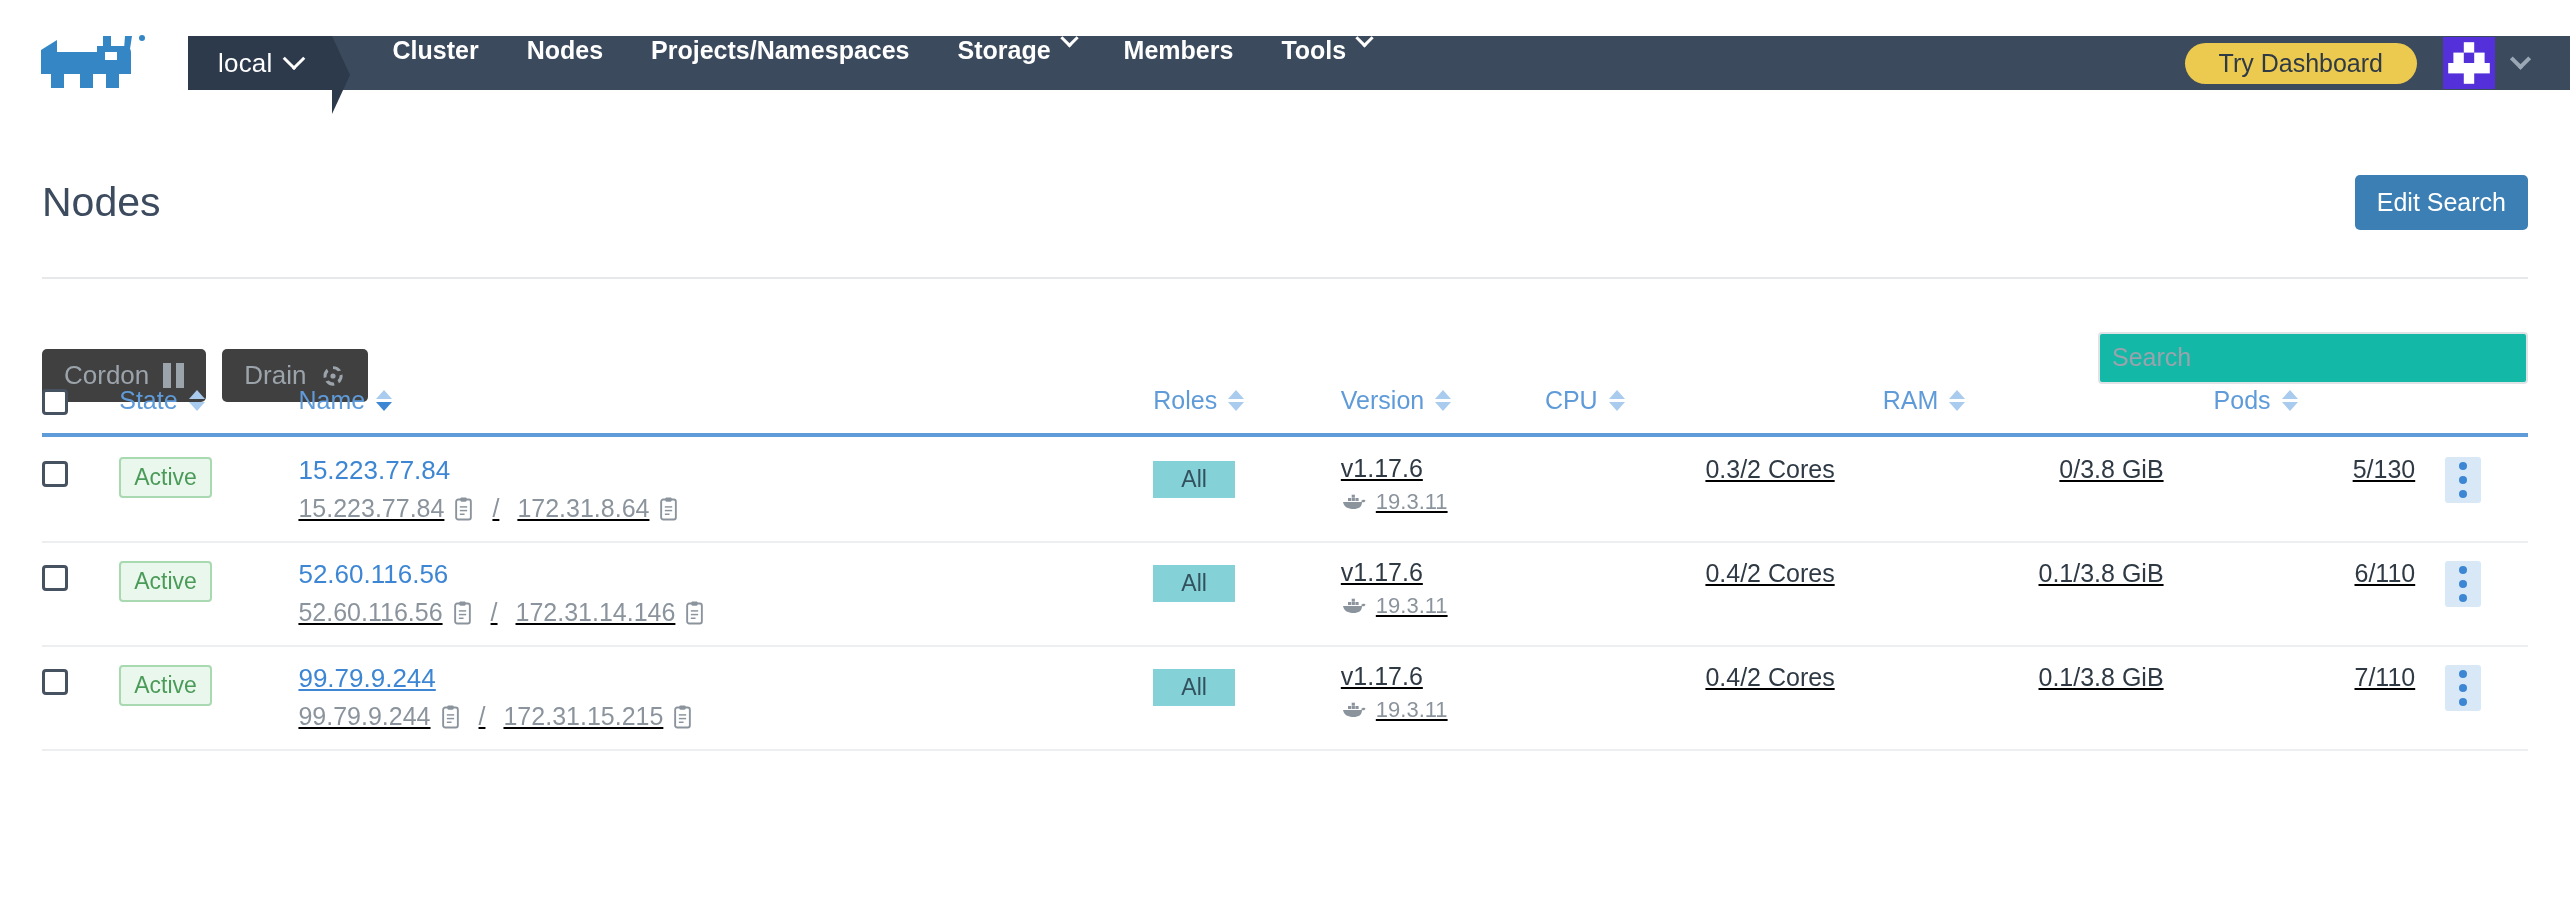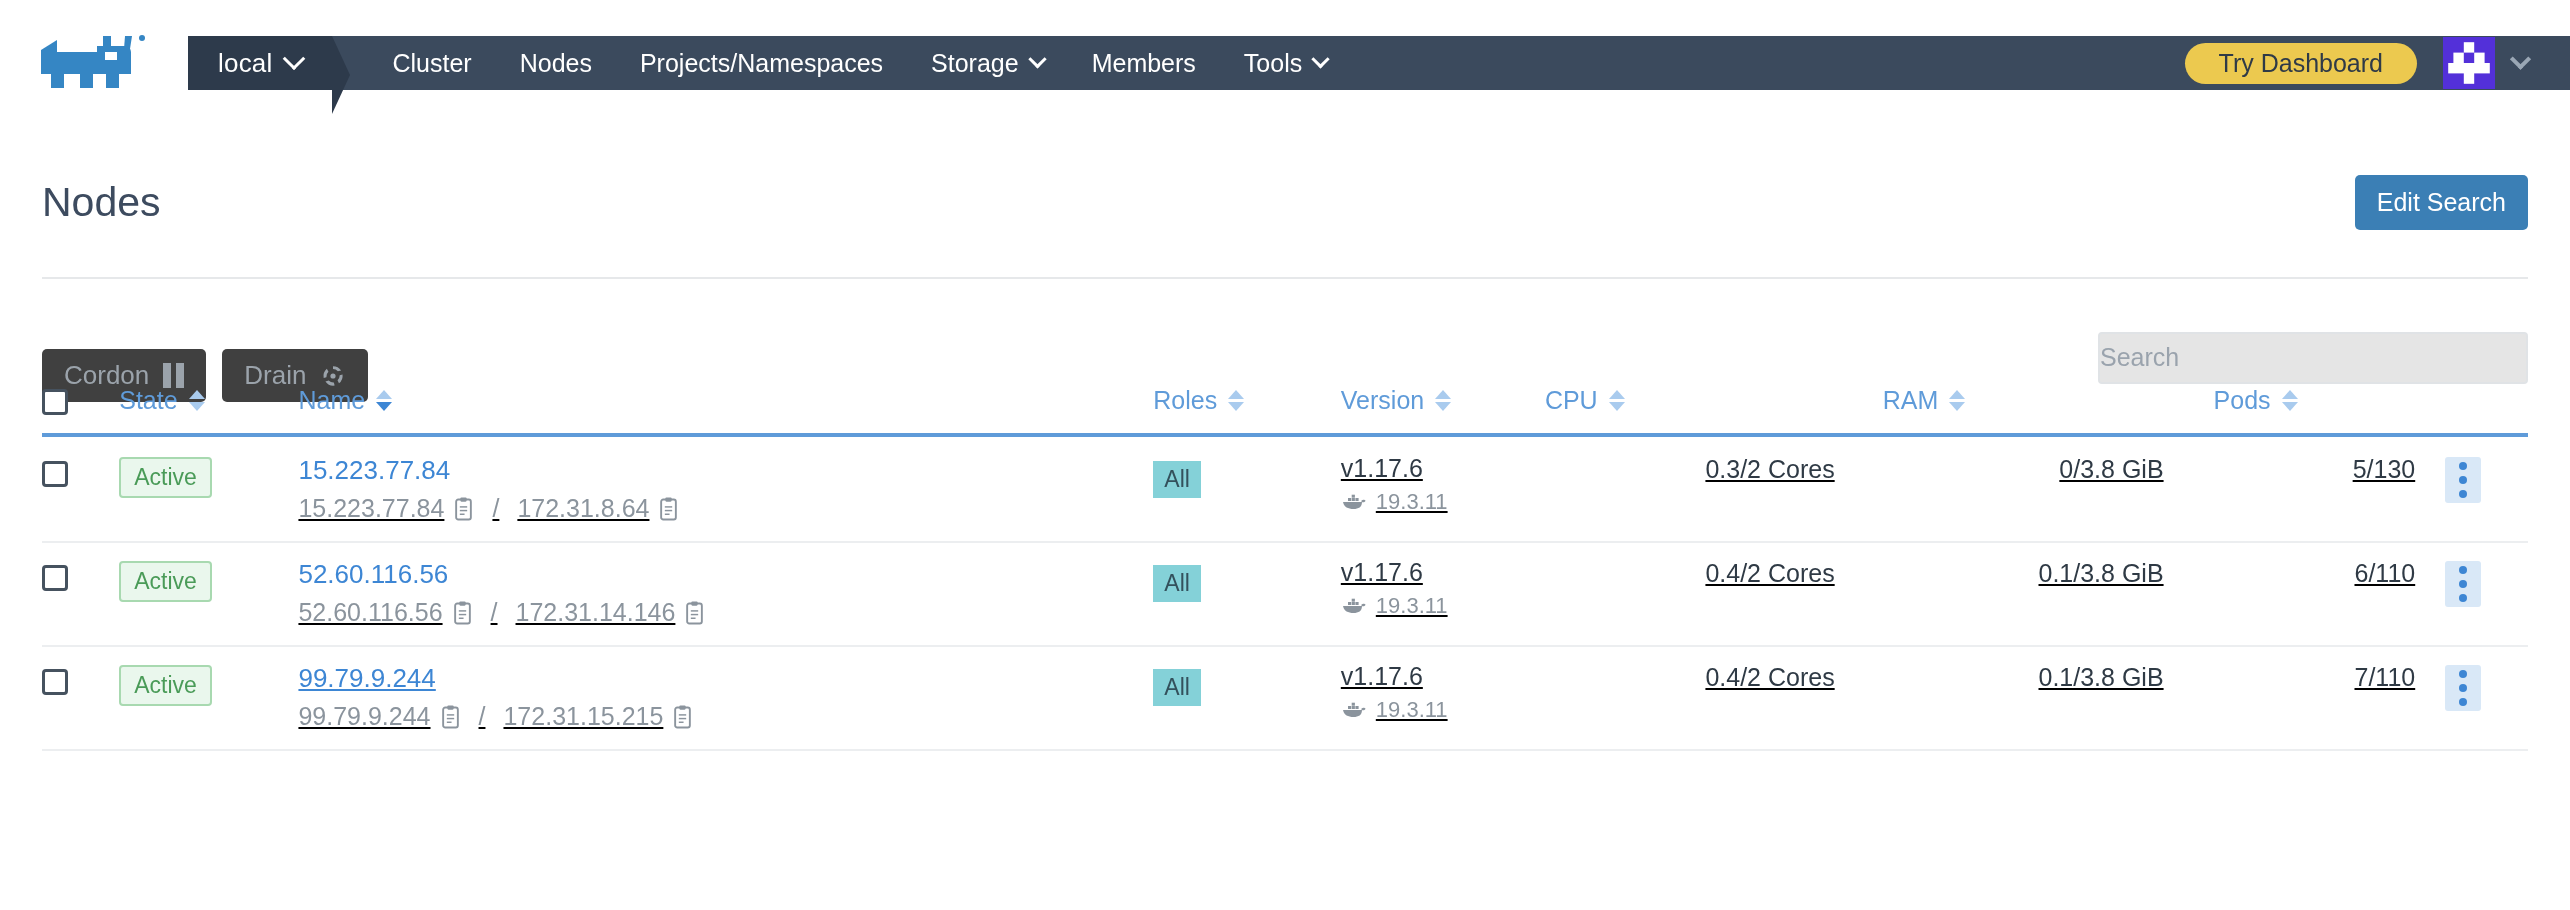--- a/index.html
+++ b/index.html
@@ -46,22 +46,22 @@
     margin-left: 14px;
   }
 
   .nav-cell {
     flex: 1 1 auto; background: #3b4a5d;
     display: flex; align-items: center;
     padding-left: 36px; gap: 0;
   }
   .nav-item {
     color: #ffffff; font-size: 25px; padding: 0 24px;
-    display: flex; align-items: center; height: 100%;
-    text-decoration: none; white-space: nowrap; cursor: pointer;
+    display: flex; height: 100%;
+    text-decoration: none; white-space: nowrap; cursor: pointer; font-weight: bold;
   }
   .nav-item .chev { width: 13px; height: 13px; border-width: 3px; margin-left: 12px; }
 
   .nav-right {
     margin-left: auto; display: flex; align-items: center;
     padding-right: 42px; gap: 26px;
   }
   .try-dash {
     background: #ecc94f; color: #2f3a47;
     font-size: 25px; border: none; border-radius: 999px;
@@ -108,22 +108,22 @@
     font-family: inherit;
     margin-top: 36px;
   }
   .ico-pause { display: inline-flex; gap: 5px; }
   .ico-pause i { display: block; width: 8px; height: 25px; background: #9ba3ab; }
   .ico-drain { width: 26px; height: 26px; display: block; }
 
   .search-box {
     margin-left: auto; width: 430px; height: 52px;
     border: 2px solid #e0e3e6; border-radius: 4px;
-    background: #e5e5e5; font-size: 25px; color: #49525c;
-    padding: 0 0; font-family: inherit; outline: none;
+    background: #14b8a6; font-size: 25px; color: #49525c;
+    padding: 0 12px; font-family: inherit; outline: none;
   }
   .search-box::placeholder { color: #9aa3ad; }
 
   
   .table-wrap { position: absolute; top: 383px; left: 42px; right: 42px; }
   table { width: 100%; border-collapse: collapse; table-layout: fixed; text-decoration: underline; }
 
   thead th {
     text-align: left; font-weight: 400; font-size: 25px;
     color: #5f9bd9; padding: 0 0 18px 0; vertical-align: bottom;
@@ -164,21 +164,21 @@
   }
 
   .badge-active {
     display: inline-block; border: 2px solid #a8d9b0;
     background: #eaf7ed; color: #4a9b58;
     font-size: 23px; padding: 5px 13px; border-radius: 4px;
     margin-top: 2px;
   }
   .badge-all {
     display: inline-block; background: #84d1d8; color: #33515c;
-    font-size: 23px; padding: 5px 11px; margin-top: 6px;
+    font-size: 23px; padding: 5px 28px; margin-top: 6px;
   }
 
   .name-link {
     color: #3d86d4; font-size: 26px; text-decoration: none;
     display: inline-block; cursor: pointer;
   }
   .name-link.hovered { text-decoration: underline; }
   .sub-line {
     margin-top: 8px; font-size: 25px; color: #8b949d;
     display: flex; align-items: center; gap: 9px; white-space: nowrap;

